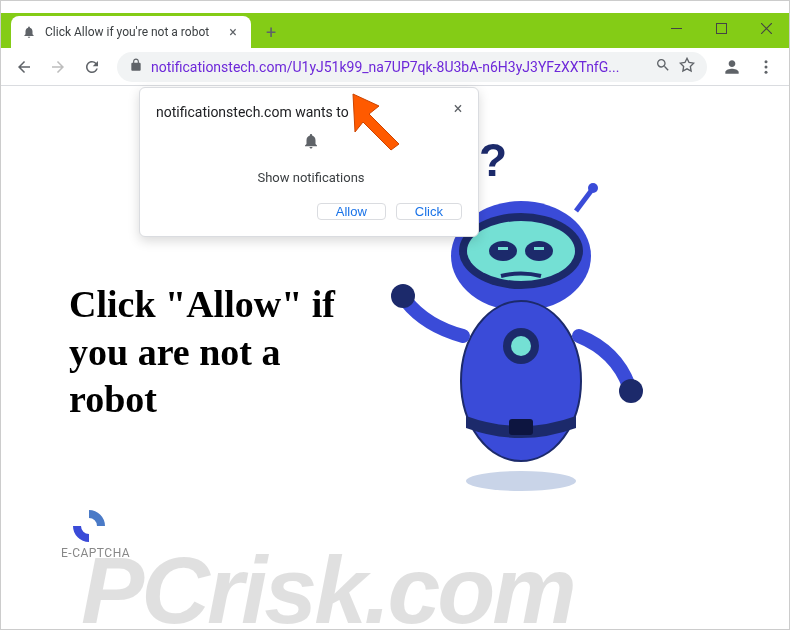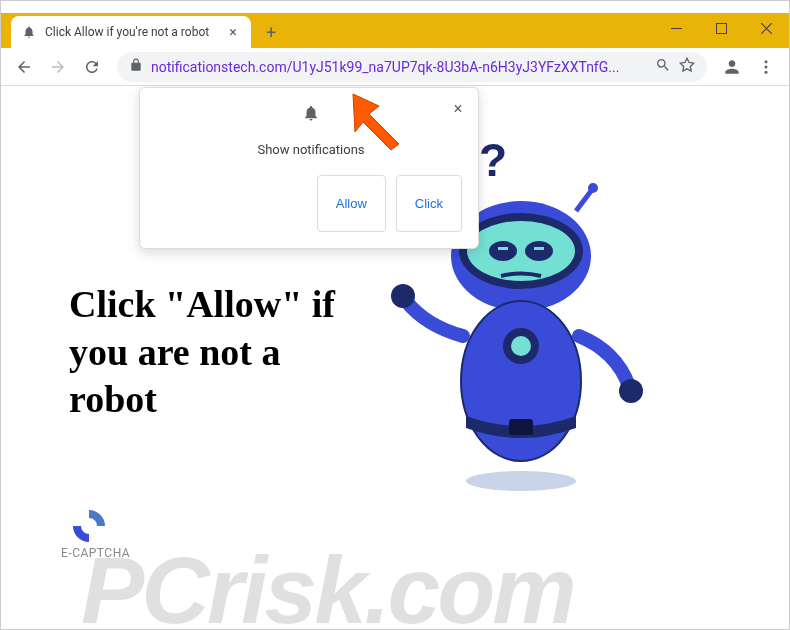--- a/index.html
+++ b/index.html
@@ -11,21 +11,21 @@
   overflow: hidden;
   position: relative;
   border: 1px solid #ccc;
 }
 .titlebar {
   height: 12px;
   background: #fff;
 }
 .tab-strip {
   height: 35px;
-  background: #eab308;
+  background: #84cc16;
   display: flex;
   align-items: flex-end;
   padding-left: 10px;
   position: relative;
 }
 .tab {
   background: #fff;
   height: 32px;
   width: 240px;
   border-radius: 8px 8px 0 0;
@@ -182,21 +182,21 @@
 .prompt-buttons {
   display: flex;
   justify-content: flex-end;
   gap: 10px;
 }
 .prompt-btn {
   border: 1px solid #dadce0;
   background: #fff;
   color: #1a73e8;
   font-size: 13px;
-  padding: 20px 18px;
+  padding: 0 18px;
   border-radius: 4px;
   cursor: pointer;
 }
 .big-text {
   position: absolute;
   left: 68px;
   top: 195px;
   font-family: "Times New Roman", serif;
   font-weight: bold;
   font-size: 38px;
@@ -327,20 +327,21 @@
         <circle cx="12" cy="12" r="2"></circle>
         <circle cx="12" cy="19" r="2"></circle>
       </svg>
   </div>
 </div>
 
 <div class="content">
 
   <div class="permission-prompt">
     <div class="prompt-close">×</div>
+    <div class="prompt-title">notificationstech.com wants to</div>
     <div class="prompt-row">
       <span class="bell">
         <svg width="18" height="18" viewBox="0 0 24 24" fill="#5f6368">
             <path d="M12 22c1.1 0 2-.9 2-2h-4c0 1.1.9 2 2 2zm6-6v-5c0-3.07-1.63-5.64-4.5-6.32V4c0-.83-.67-1.5-1.5-1.5S10.5 3.17 10.5 4v.68C7.64 5.36 6 7.92 6 11v5l-2 2v1h16v-1l-2-2z"></path>
           </svg>
       </span>
       <span class="perm-text">Show notifications</span>
     </div>
     <div class="prompt-buttons">
       <button class="prompt-btn">Allow</button>

